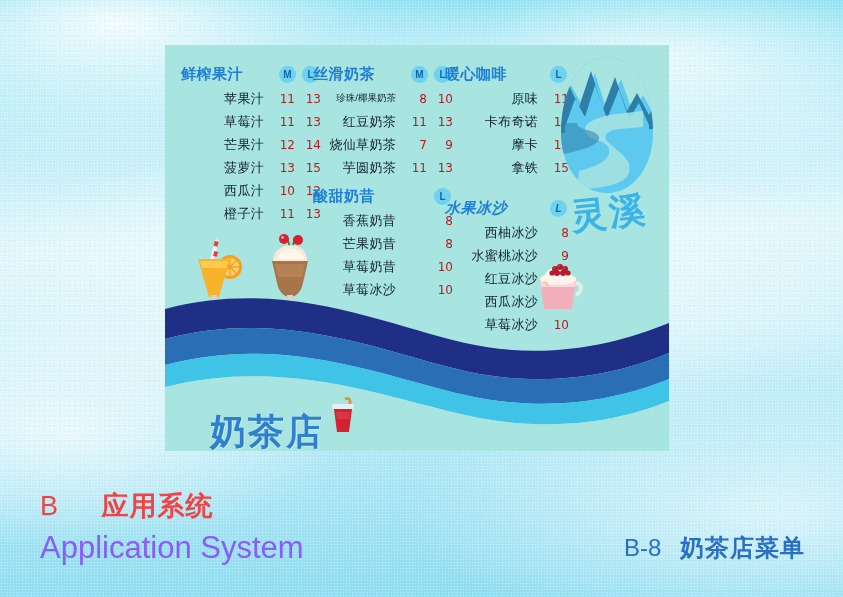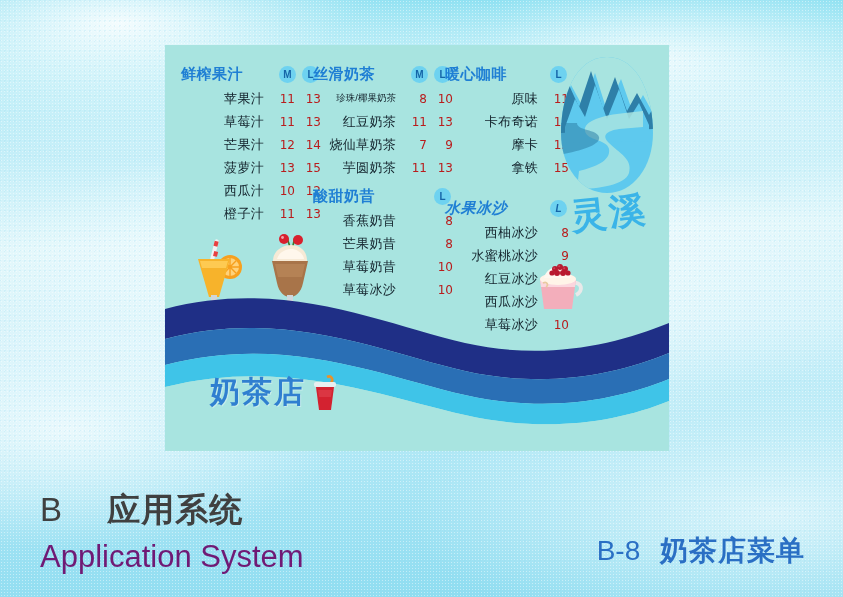--- a/index.html
+++ b/index.html
@@ -92,39 +92,40 @@
 
   
   #waves{ position:absolute; left:0; top:238px; width:504px; height:168px; }
 
   
   #shop{
     position:absolute; left:45px; top:327px;
     display:flex; align-items:center; gap:2px;
   }
   #shop .txt{
-    color:#2f7fd0; font-size:30px; font-weight:bold; letter-spacing:2px;
+    color:#2f7fd0; font-size:36px; font-weight:bold; letter-spacing:2px;
     text-shadow:1px 1px 0 rgba(255,255,255,.35);
+    margin-top:36px;
   }
   #shop .cup{ width:30px; height:40px; margin-left:2px; }
 
   
   #caption-left{ position:absolute; left:40px; top:488px; }
   #caption-left .line1{
-    color:#404040; font-size:33px; letter-spacing:1px; white-space:nowrap;
+    color:#ef4444; font-size:27px; letter-spacing:1px; white-space:nowrap;
   }
   #caption-left .line1 .ltr{ font-family:"Liberation Sans",sans-serif; }
   #caption-left .line1 .cn{ font-weight:bold; margin-left:34px; }
   #caption-left .line2{
-    color:#701a75; font-size:31px; margin-top:6px; white-space:nowrap;
+    color:#8b5cf6; font-size:31px; margin-top:6px; white-space:nowrap;
     font-family:"Liberation Sans",sans-serif;
   }
   #caption-right{
     position:absolute; right:38px; top:532px;
-    color:#2a6fc4; font-size:28px; white-space:nowrap;
+    color:#2a6fc4; font-size:24px; white-space:nowrap;
   }
   #caption-right .code{ font-family:"Liberation Sans",sans-serif; }
   #caption-right .cn{ font-weight:bold; margin-left:12px; letter-spacing:1px; }
 </style>
 </head>
 <body>
 
 <div id="page-bg"></div>
 
 <div id="poster">

